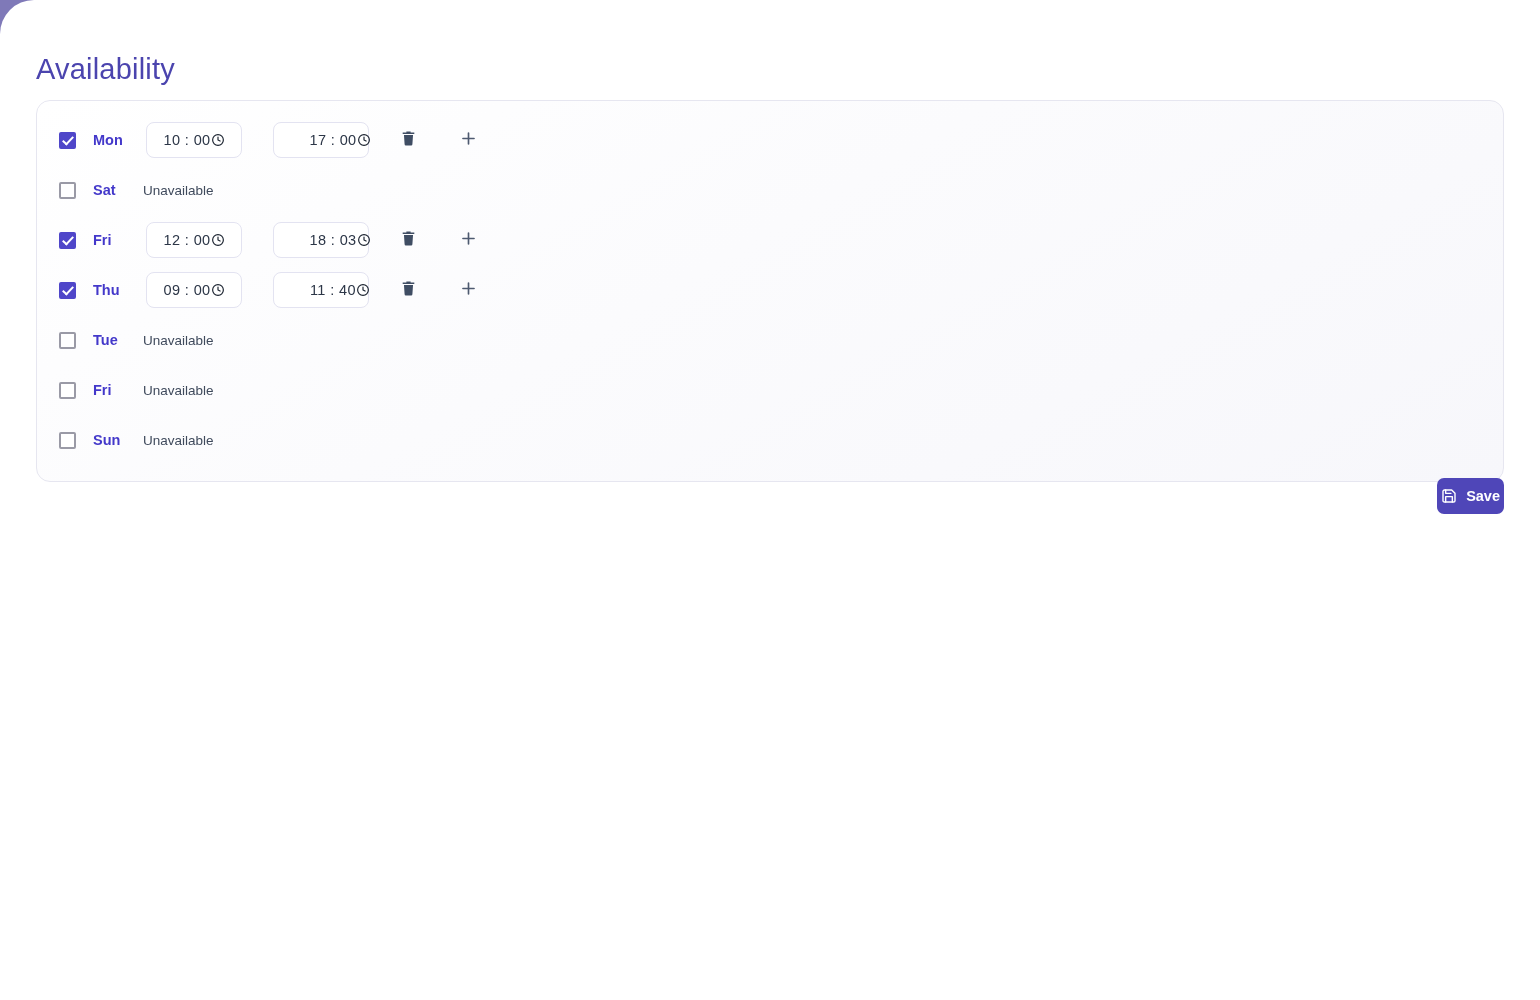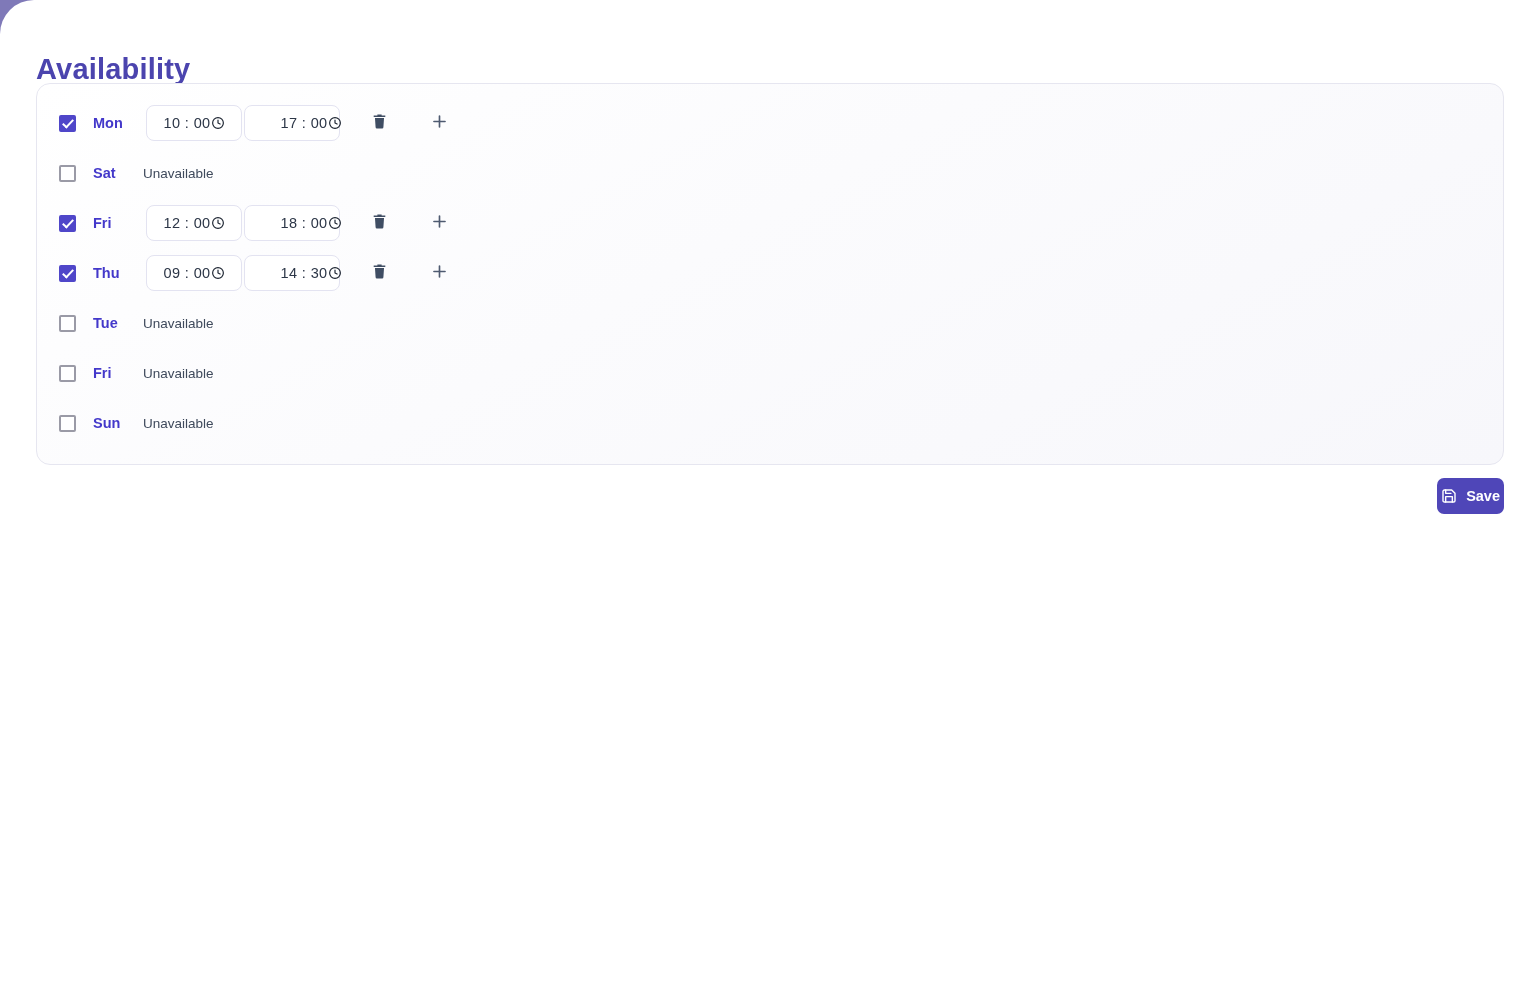--- a/index.html
+++ b/index.html
@@ -24,30 +24,30 @@
     background: #ffffff;
     border-radius: 34px 0 0 0;
     overflow: hidden;
   }
 
   .page-title {
     position: absolute;
     left: 36px;
     top: 30px;
     font-size: 29px;
-    font-weight: bold;
+    font-weight: normal;
     color: #4b44ae;
     letter-spacing: 0.2px;
     line-height: 40px;
   }
 
   .availability-card {
     position: absolute;
     left: 36px;
-    top: 83px;
+    top: 100px;
     width: 1468px;
     box-sizing: border-box;
     background: linear-gradient(150deg, #ffffff 0%, #fbfbfd 45%, #f7f7fb 100%);
     border: 1px solid #e6e6f0;
     border-radius: 14px;
     padding: 14px 0 16px 0;
   }
 
   .day-row {
     display: flex;
@@ -106,21 +106,21 @@
     border: 1px solid #e3e3f1;
     border-radius: 8px;
     display: flex;
     align-items: center;
     justify-content: center;
     margin-left: 5px;
     cursor: text;
     flex: 0 0 auto;
   }
   .time-field + .time-field {
-    margin-left: 2px;
+    margin-left: 31px;
     padding-left: 38px;
   }
   .time-value {
     font-size: 14.5px;
     color: #2c3647;
     letter-spacing: 0.4px;
     white-space: nowrap;
   }
   .clock-icon {
     width: 14px;
@@ -234,21 +234,21 @@
           <div class="time-field">
             <span class="time-value">12 : 00</span>
             <span>
               <svg class="clock-icon" viewBox="0 0 24 24" fill="none" stroke="#1b2330" stroke-width="2" stroke-linecap="round" stroke-linejoin="round">
                 <circle cx="12" cy="12" r="9.2"></circle>
                 <polyline points="12 6.8 12 12 15.6 13.8"></polyline>
               </svg>
             </span>
           </div>
           <div class="time-field">
-            <span class="time-value">18 : 00</span>
+            <span class="time-value">18 : 03</span>
             <span>
               <svg class="clock-icon" viewBox="0 0 24 24" fill="none" stroke="#1b2330" stroke-width="2" stroke-linecap="round" stroke-linejoin="round">
                 <circle cx="12" cy="12" r="9.2"></circle>
                 <polyline points="12 6.8 12 12 15.6 13.8"></polyline>
               </svg>
             </span>
           </div>
           <button class="icon-btn trash-btn">
             <span><svg viewBox="0 0 24 24" width="17" height="17" fill="#3f4d63">
                 <path d="M9 2h6v1.6h5.2v2H3.8v-2H9V2z"></path>
@@ -268,21 +268,21 @@
           <div class="time-field">
             <span class="time-value">09 : 00</span>
             <span>
               <svg class="clock-icon" viewBox="0 0 24 24" fill="none" stroke="#1b2330" stroke-width="2" stroke-linecap="round" stroke-linejoin="round">
                 <circle cx="12" cy="12" r="9.2"></circle>
                 <polyline points="12 6.8 12 12 15.6 13.8"></polyline>
               </svg>
             </span>
           </div>
           <div class="time-field">
-            <span class="time-value">14 : 30</span>
+            <span class="time-value">11 : 40</span>
             <span>
               <svg class="clock-icon" viewBox="0 0 24 24" fill="none" stroke="#1b2330" stroke-width="2" stroke-linecap="round" stroke-linejoin="round">
                 <circle cx="12" cy="12" r="9.2"></circle>
                 <polyline points="12 6.8 12 12 15.6 13.8"></polyline>
               </svg>
             </span>
           </div>
           <button class="icon-btn trash-btn">
             <span><svg viewBox="0 0 24 24" width="17" height="17" fill="#3f4d63">
                 <path d="M9 2h6v1.6h5.2v2H3.8v-2H9V2z"></path>

